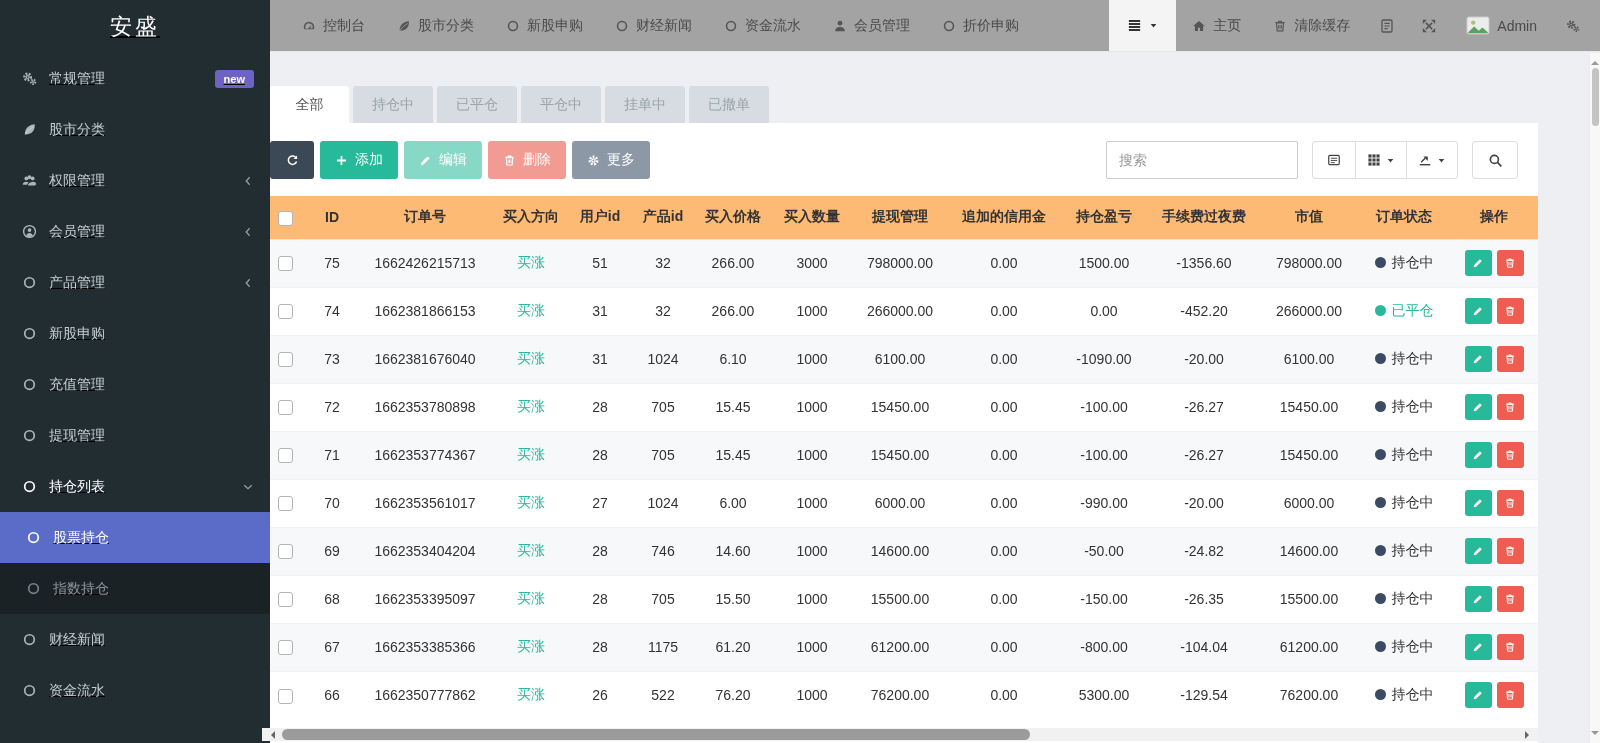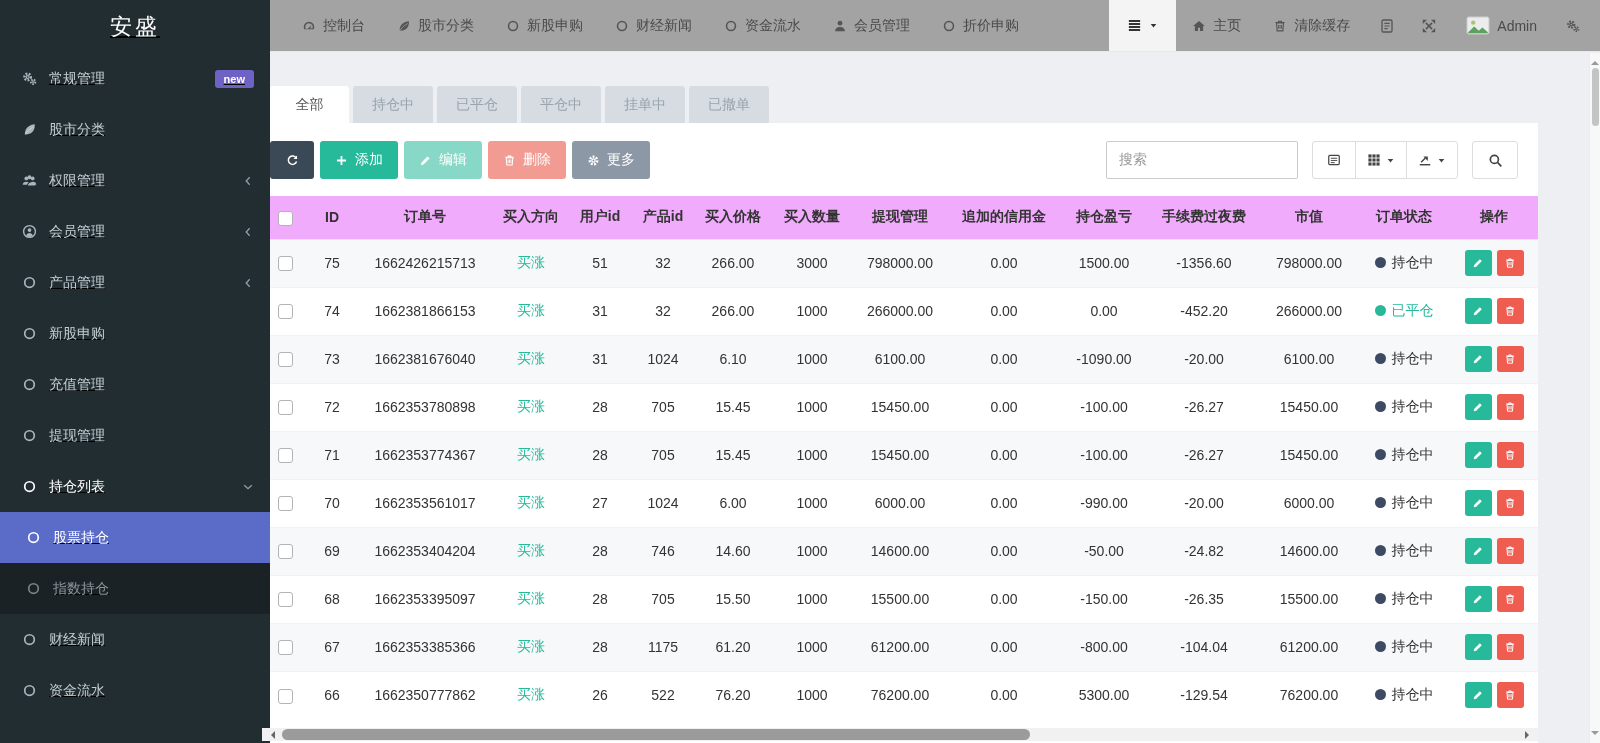--- a/index.html
+++ b/index.html
@@ -36,41 +36,41 @@
   .tn-gear { padding-right:20px; font-size:16px; }
 
   
   .content { position:absolute; left:236px; top:52px; right:0; bottom:0; background:#edeff2; padding:34px 52px 0 26px; }
   .tabs { display:flex; gap:4px; padding-left:8px; }
   .tab { min-width:79px; height:37px; padding:0 19px; display:flex; align-items:center; justify-content:center; background:#d6dce1; color:#99a4ac; font-size:14px; border-radius:3px 3px 0 0; cursor:pointer; }
   .tab.active { background:#fff; color:#555; }
   .panel { background:#fff; width:1276px; height:621px; padding-top:18px; position:relative; }
 
   
-  .toolbar { display:flex; align-items:flex-end; padding:0 20px 0 8px;font-family:Liberation Serif, serif; }
+  .toolbar { display:flex; align-items:flex-end; padding:0 20px 0 8px; }
   .btn { height:38px; border:none; border-radius:3px; color:#fff; font-size:14px; display:flex; align-items:center; gap:7px; padding:0 15px; margin-right:6px; cursor:pointer; font-family:inherit; }
   .btn .bic { font-size:13px; }
   .btn-refresh { background:#3b4856; width:44px; justify-content:center; padding:0; font-size:14px; }
   .btn-add { background:#26b99a; }
   .btn-edit { background:#26b99a; opacity:.55; cursor:default; }
   .btn-del { background:#e9594a; opacity:.6; cursor:default; }
   .btn-more { background:#8d98a7; }
   .tb-right { margin-left:auto; display:flex; align-items:center; }
   .search-input { width:192px; height:38px; border:1px solid #ccc; border-radius:2px; padding:0 12px; font-size:14px; color:#555; font-family:inherit; outline:none; }
   .search-input::placeholder { color:#9a9a9a; }
   .btn-group { display:flex; margin-left:14px; }
   .gbtn { height:38px; min-width:44px; background:#fff; border:1px solid #ddd; margin-left:-1px; display:flex; align-items:center; justify-content:center; gap:5px; color:#444; font-size:14px; padding:0 11px; cursor:pointer; }
   .gbtn:first-child { border-radius:3px 0 0 3px; margin-left:0; }
   .gbtn:last-child { border-radius:0 3px 3px 0; }
   .gbtn .caret { color:#444; }
   .search-btn { margin-left:14px; width:46px; height:38px; background:#fff; border:1px solid #ddd; border-radius:3px; color:#444; display:flex; align-items:center; justify-content:center; font-size:15px; cursor:pointer; }
 
   
   table { width:1276px; border-collapse:collapse; table-layout:fixed; margin-top:17px; }
-  th { height:43px; font-size:14px; font-weight:bold; color:#333; text-align:center; background:#f0abfc; border-bottom:1px solid #e4e6e8; white-space:nowrap; overflow:hidden; }
+  th { height:43px; font-size:14px; font-weight:bold; color:#333; text-align:center; background:#fdba74; border-bottom:1px solid #e4e6e8; white-space:nowrap; overflow:hidden; }
   td { height:48px; font-size:14px; color:#333; text-align:center; border-top:1px solid #f0f2f3; white-space:nowrap; overflow:hidden; }
   tbody tr:nth-child(odd) td { background:#f7f8fa; }
   td.c-dir { color:#26b99a; }
   .dot { display:inline-block; width:11px; height:11px; border-radius:50%; margin-right:6px; vertical-align:-1px; background:#3c4a63; }
   .st-closed { color:#26b99a; }
   .st-closed .dot { background:#26b99a; }
   .cb { appearance:none; -webkit-appearance:none; width:15px; height:15px; border:1px solid #b3b3b3; border-radius:3px; background:#fff; cursor:pointer; vertical-align:middle; }
   .act { width:27px; height:26px; border:none; border-radius:3px; color:#fff; display:inline-flex; align-items:center; justify-content:center; font-size:12px; cursor:pointer; }
   .act-edit { background:#26b99a; }
   .act-del { background:#ee5d50; margin-left:5px; }

